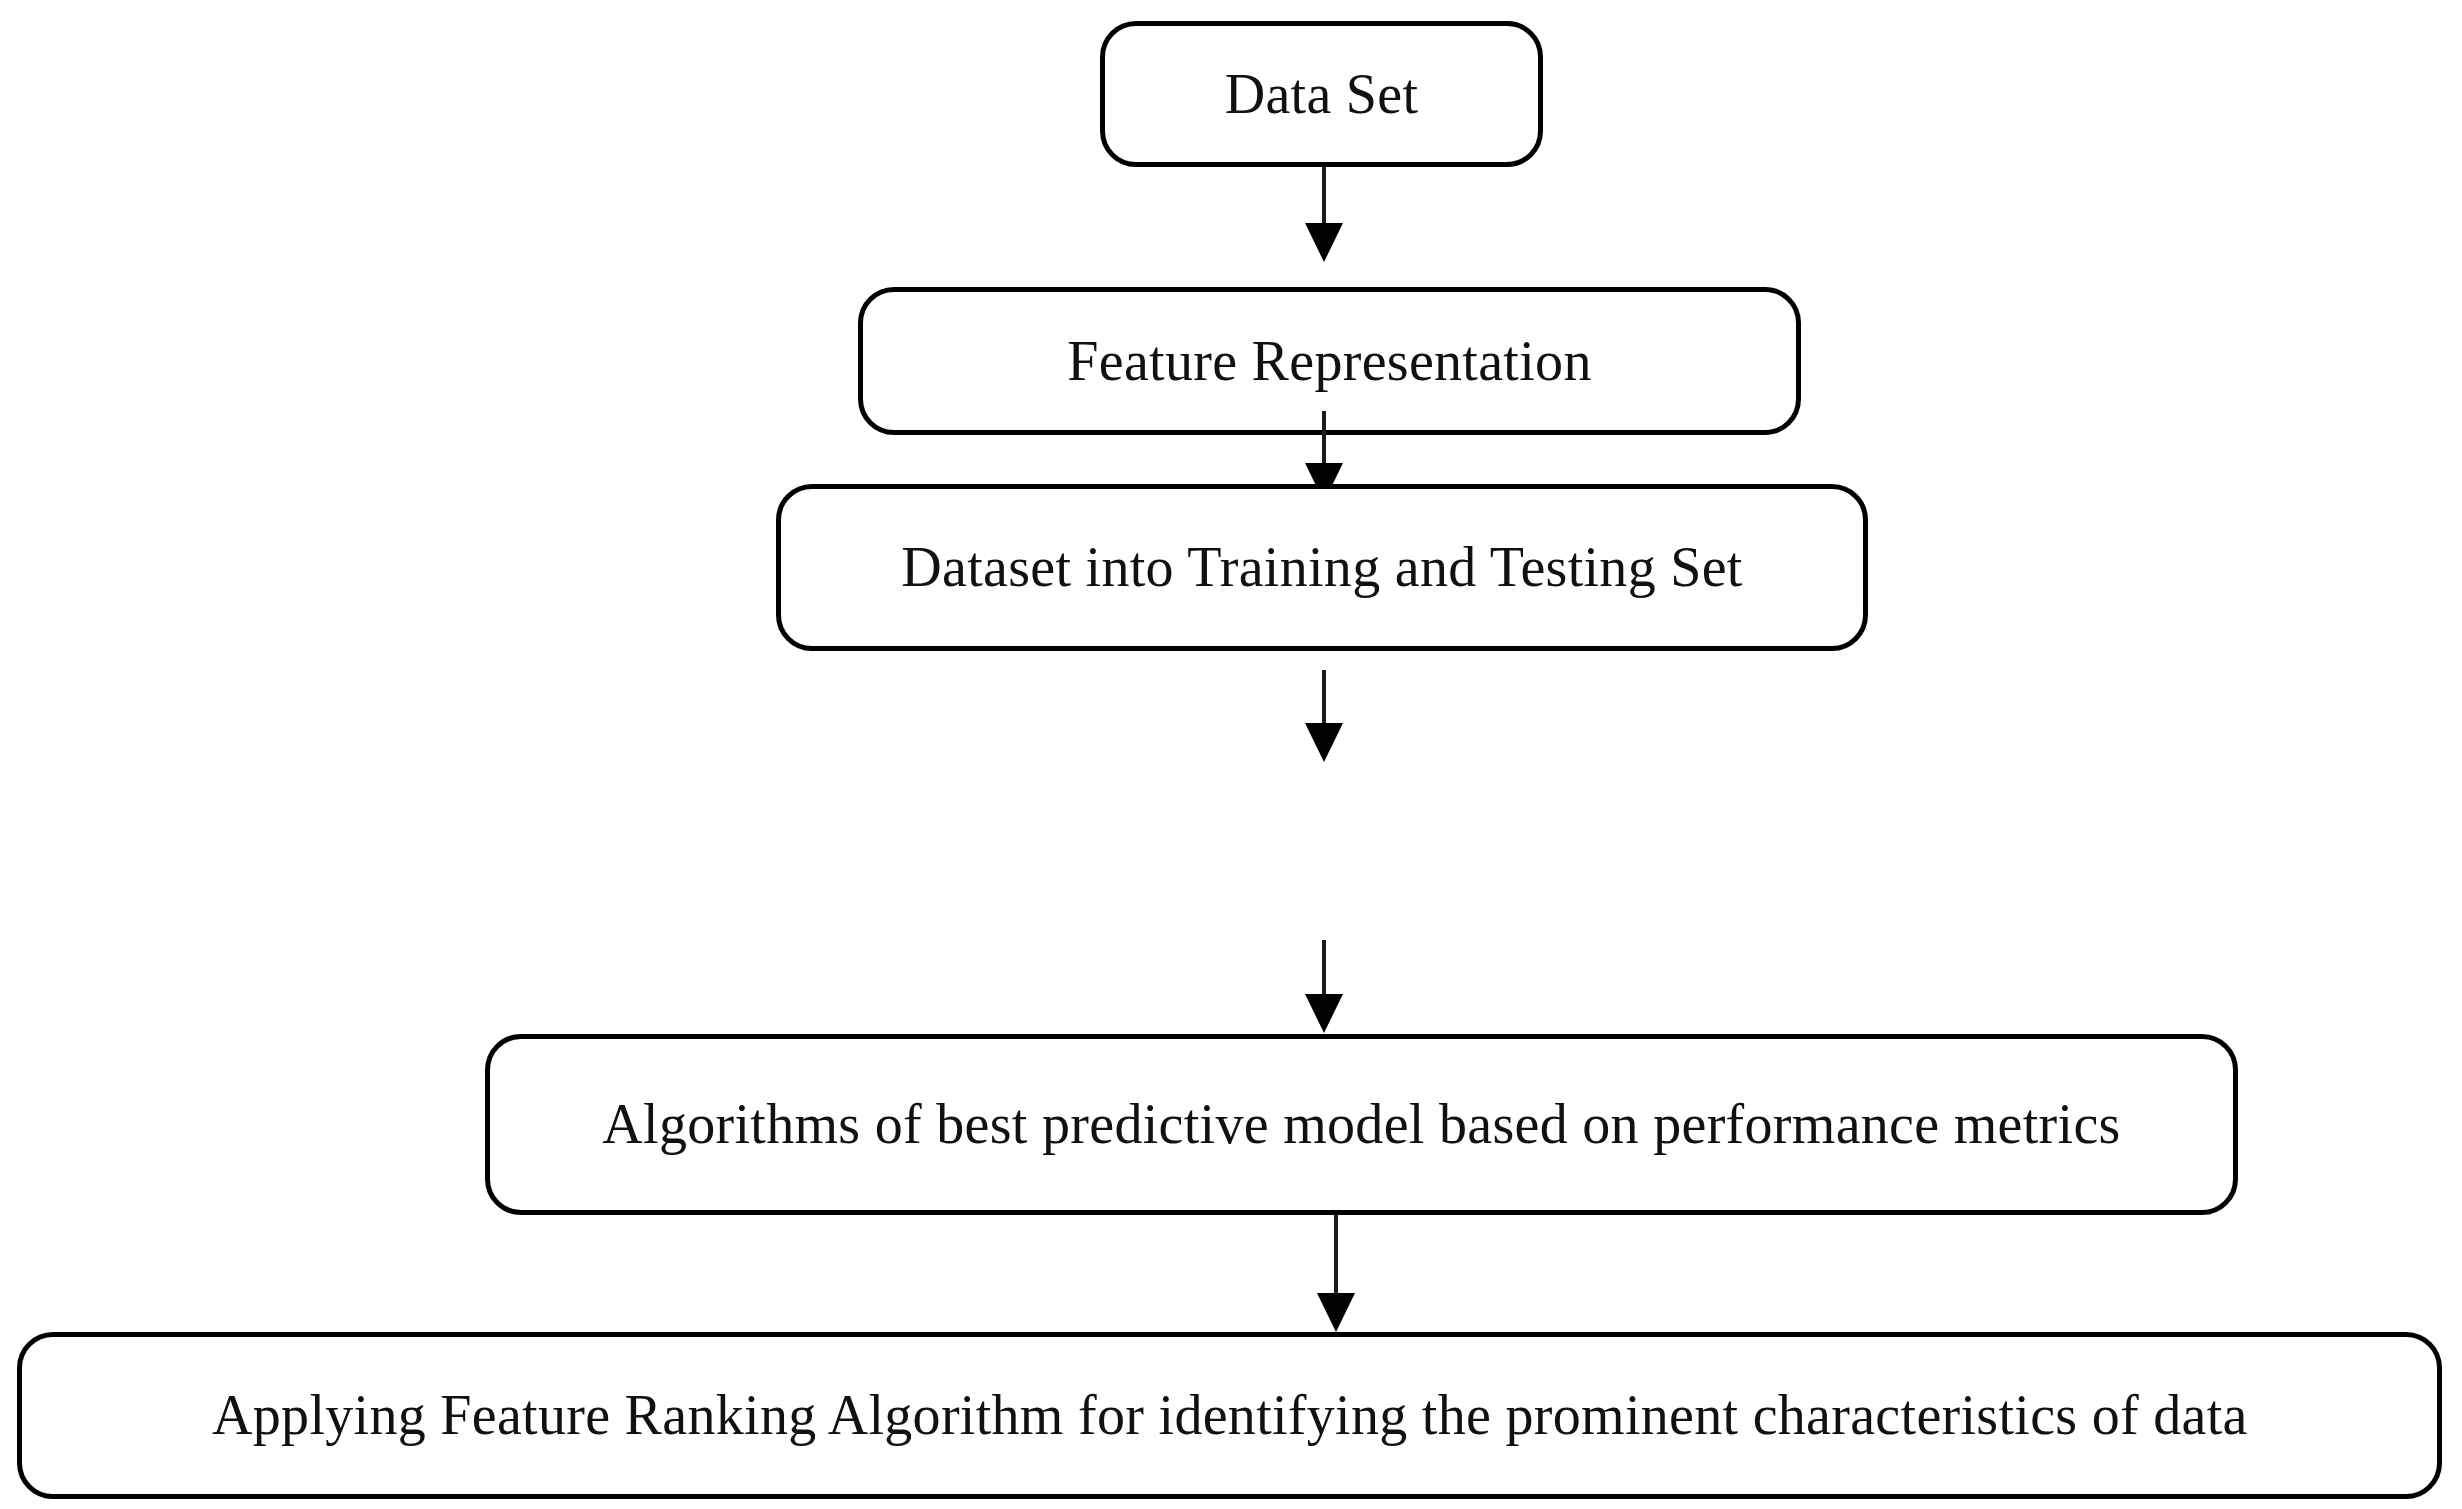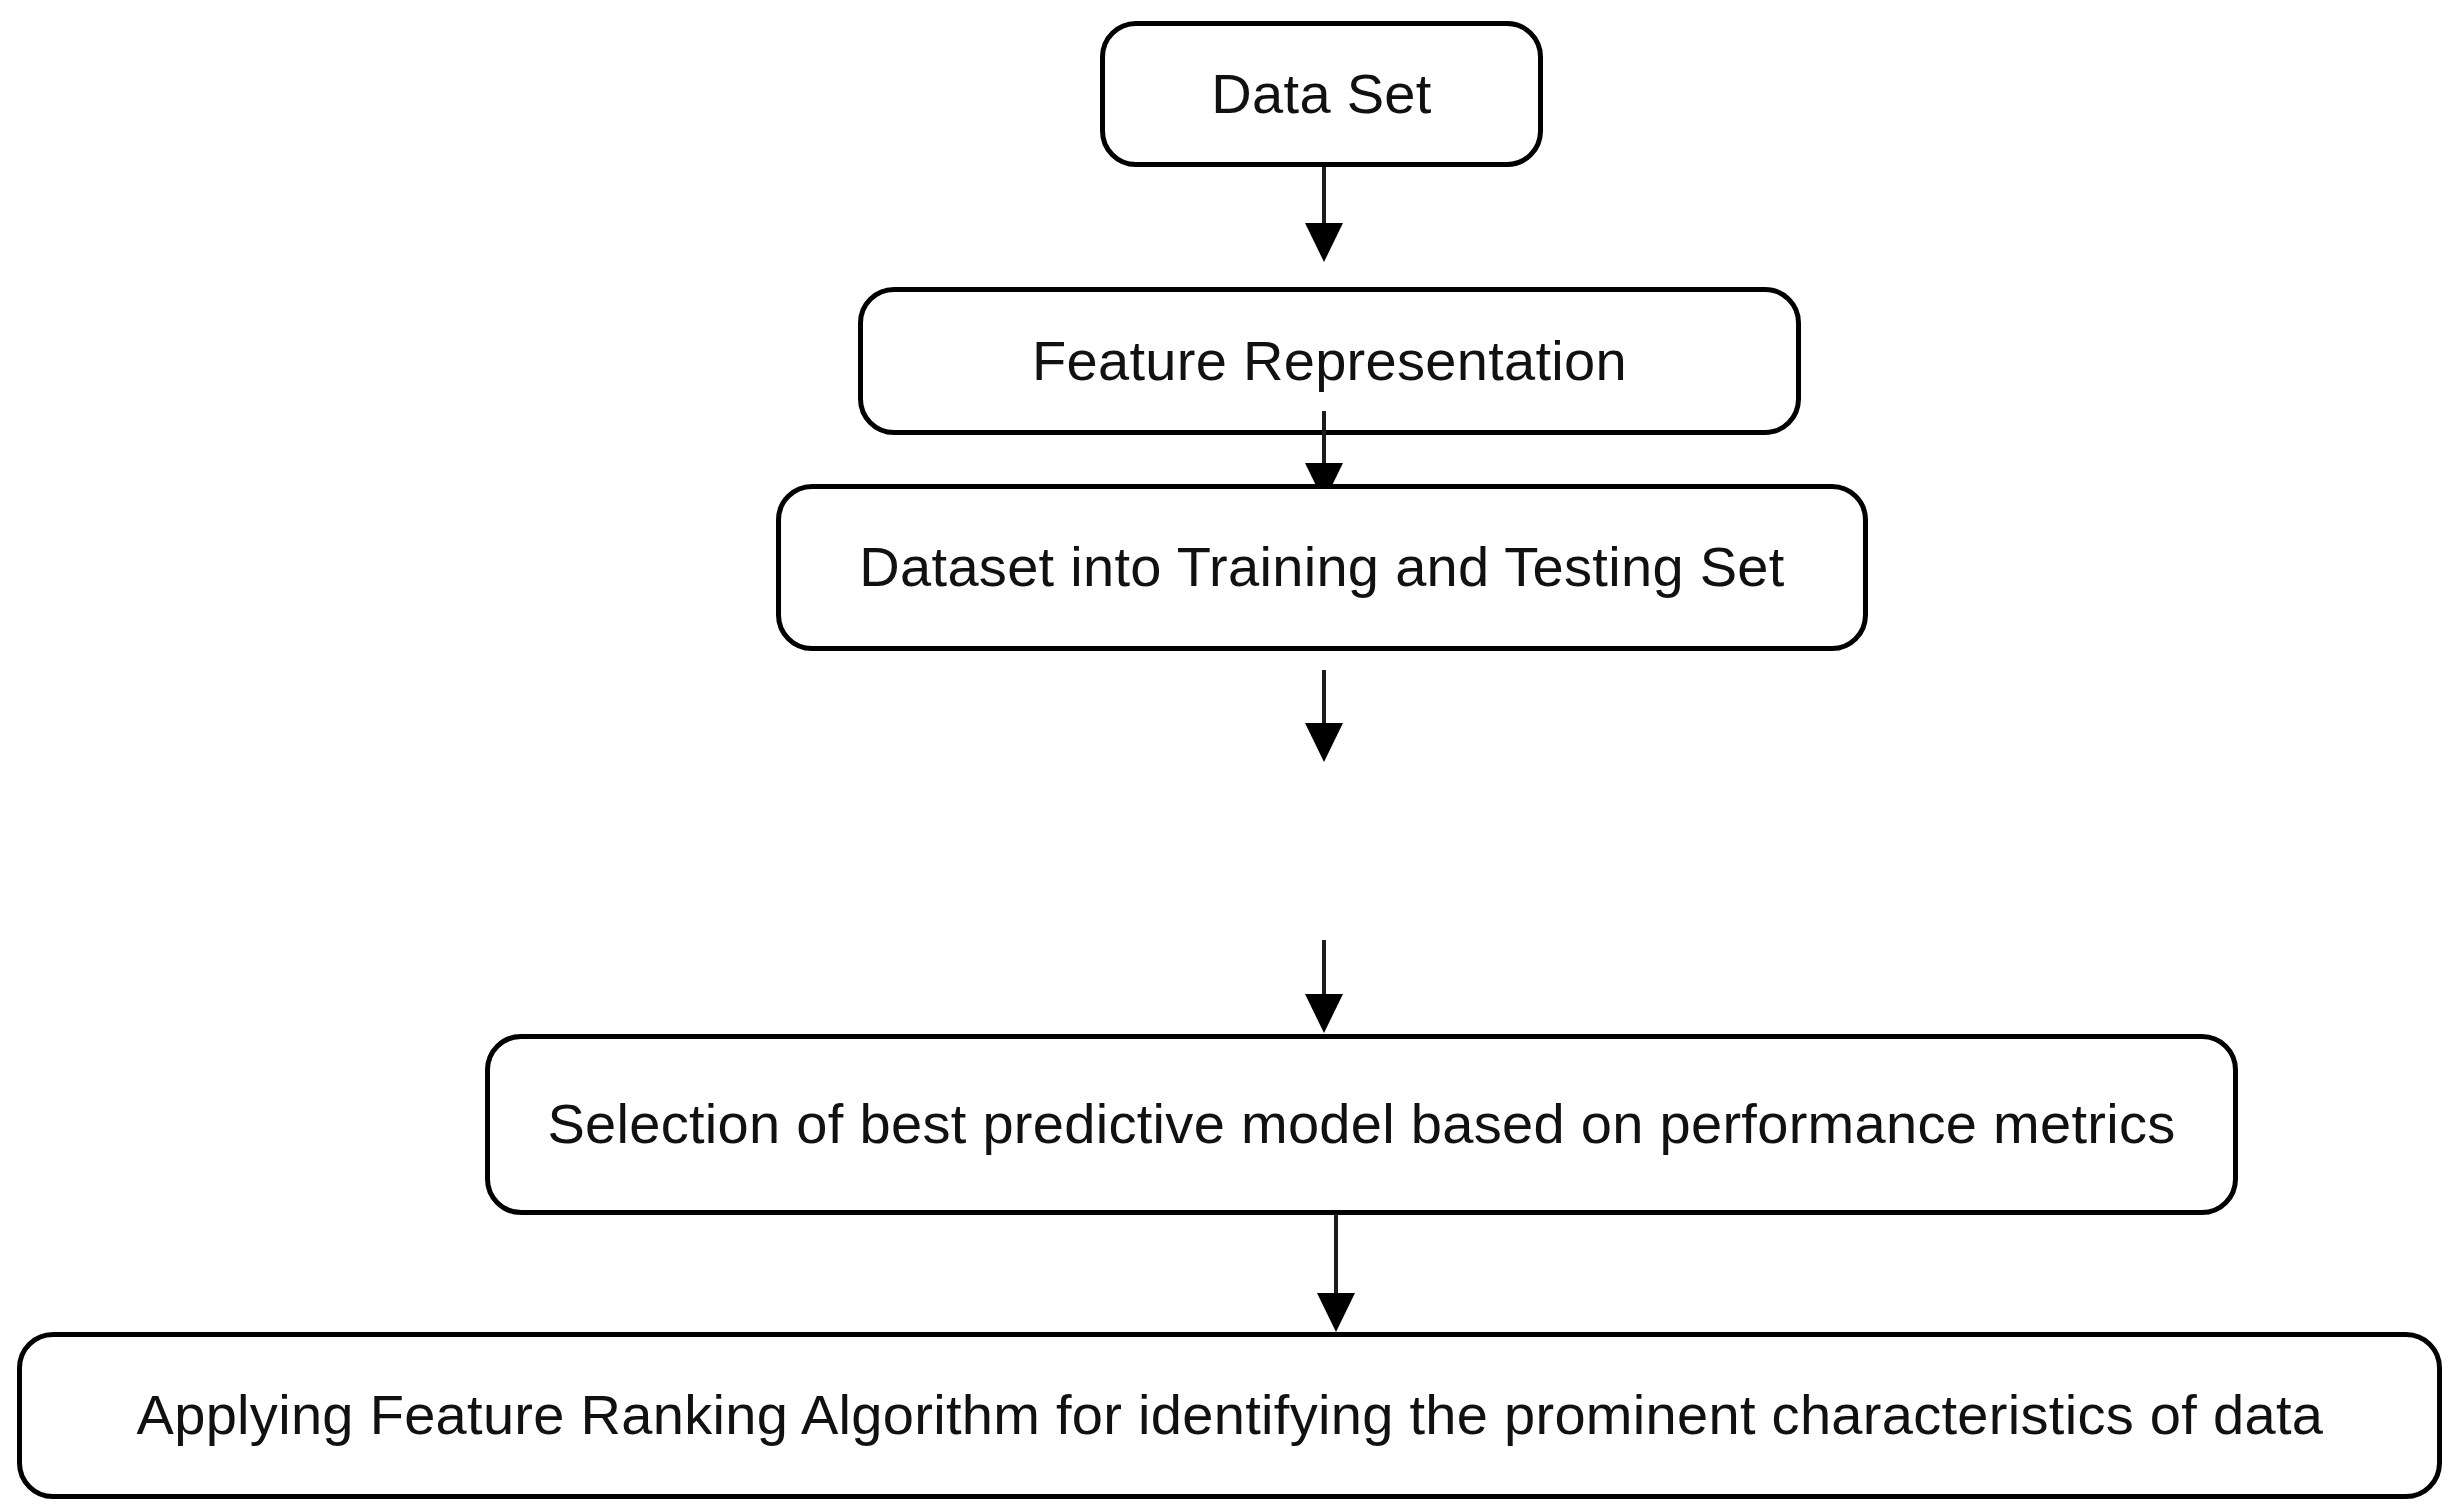--- a/index.html
+++ b/index.html
@@ -11,21 +11,21 @@
   html,body{
     margin:0;
     padding:0;
     background:var(--bg-color);
   }
   .canvas{
     position:relative;
     width:2462px;
     height:1509px;
     background:var(--bg-color);
-    font-family:Liberation Sans, sans-serif;
+    font-family:Liberation Serif, serif;
     overflow:hidden;
   }
   .node{
     position:absolute;
     box-sizing:border-box;
     border:5.8px solid var(--border-color);
     border-radius:36px;
     background:var(--bg-color);
     display:flex;
     align-items:center;
@@ -96,21 +96,21 @@
     <span class="arrow-head"></span>
   </div>
 
 
   <div class="arrow" style="left:1303px; top:940px; height:93px;">
     <span class="arrow-line"></span>
     <span class="arrow-head"></span>
   </div>
 
   <div class="node" style="left:485px; top:1034px; width:1753px; height:181px;">
-    <span class="node-label">Selection of best predictive model based on performance metrics</span>
+    <span class="node-label">Algorithms of best predictive model based on performance metrics</span>
   </div>
 
   <div class="arrow" style="left:1315px; top:1214px; height:118px;">
     <span class="arrow-line"></span>
     <span class="arrow-head"></span>
   </div>
 
   <div class="node" style="left:17.4px; top:1332px; width:2425px; height:167px;justify-content:center;">
     <span class="node-label">Applying Feature Ranking Algorithm for identifying the prominent characteristics of data</span>
   </div>

